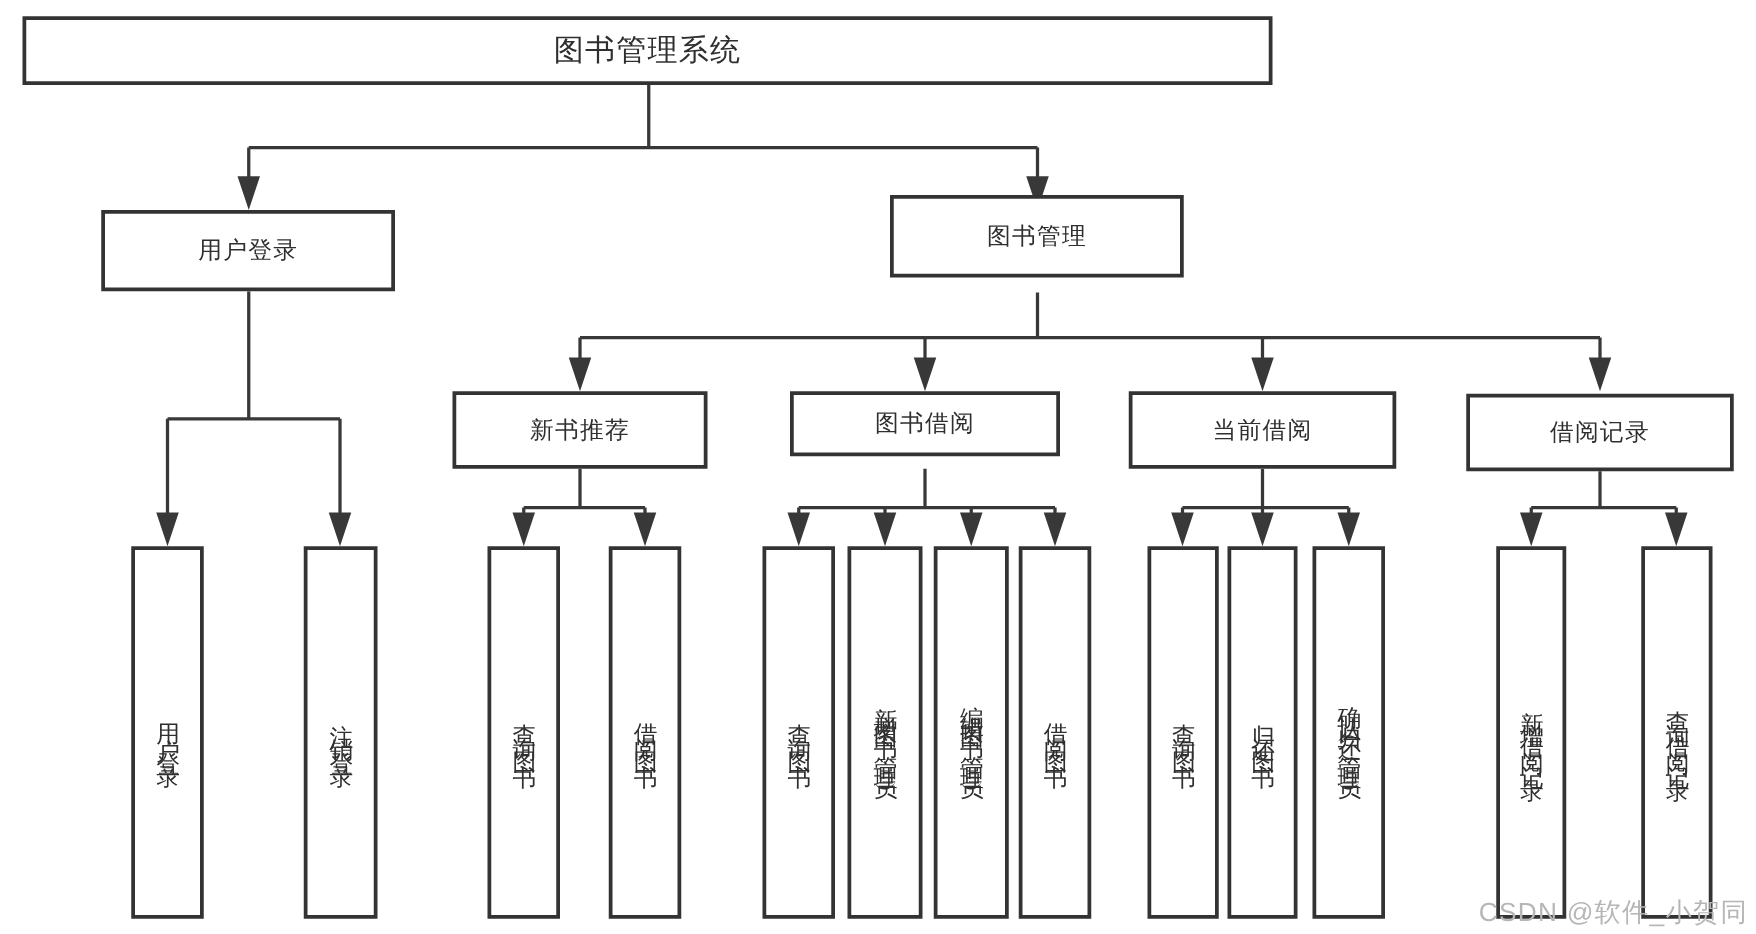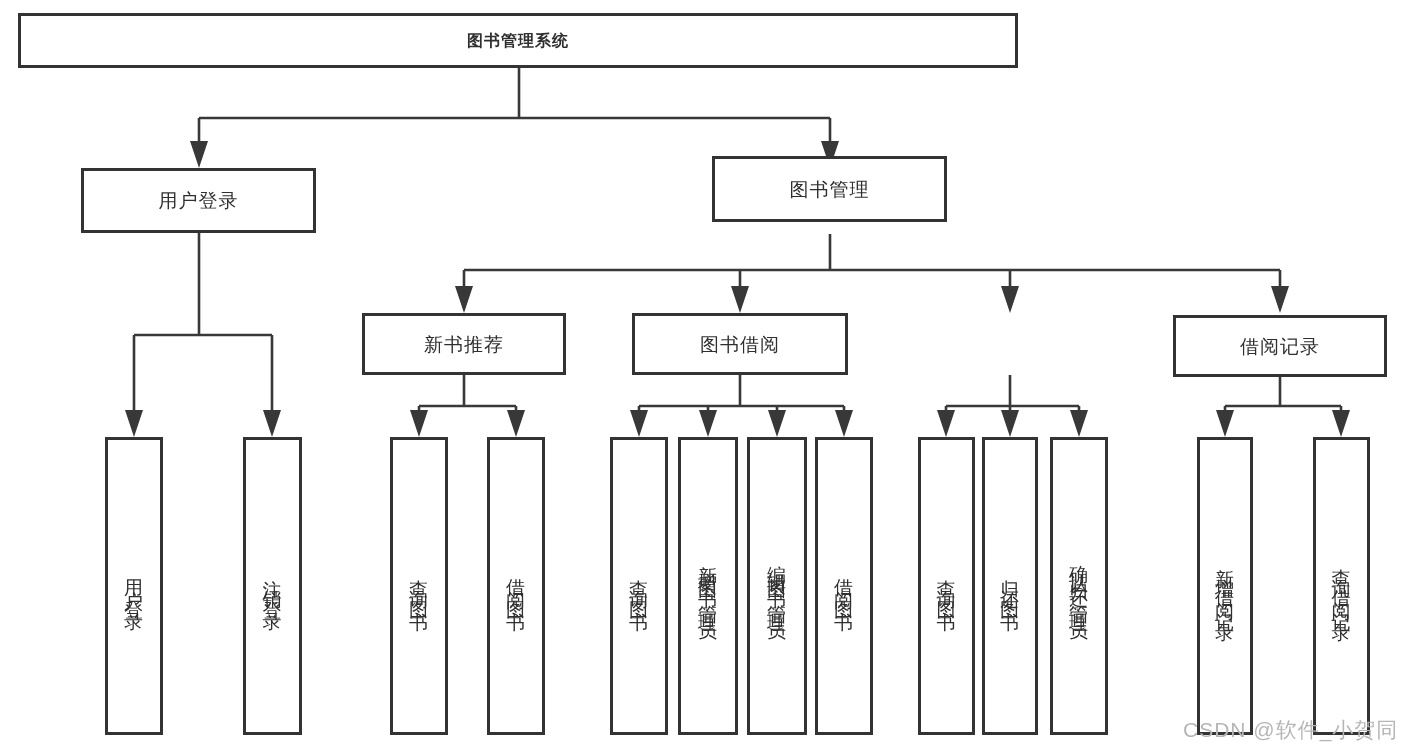--- a/index.html
+++ b/index.html
@@ -18,21 +18,21 @@
     box-sizing:border-box;
     background:#ffffff;
     border:3px solid #333333;
     color:#2f2f2f;
     display:flex;align-items:center;justify-content:center;
     font-size:19px;
     line-height:1;
     white-space:nowrap;
   }
   .h{letter-spacing:1px;}
-  .root{font-size:16px;font-weight:bold;}
+  .root{font-size:24px;}
   .v{
     writing-mode:vertical-rl;
     text-orientation:mixed;
     letter-spacing:11px;
     font-size:19px;
   }
   .v.long{letter-spacing:8px;}
   .watermark{
     position:absolute;
     left:1183px;top:716px;
@@ -82,21 +82,22 @@
     <polygon points="1216,410 1234,410 1225,437"></polygon>
     <polygon points="1332,410 1350,410 1341,437"></polygon>
   </svg>
 
   <div class="box h root" style="left:18px;top:13px;width:1000px;height:55px">图书管理系统</div>
 
   <div class="box h" style="left:81px;top:168px;width:235px;height:65px">用户登录</div>
   <div class="box h" style="left:712px;top:156px;width:235px;height:66px">图书管理</div>
 
   <div class="box h" style="left:362px;top:313px;width:204px;height:62px">新书推荐</div>
-  <div class="box h" style="left:632px;top:313px;width:216px;height:62px">图书借阅</div>
+  <div class="box h" style="left:632px;top:313px;width:216px;height:52px">图书借阅</div>
+  <div class="box h" style="left:903px;top:313px;width:214px;height:62px">当前借阅</div>
   <div class="box h" style="left:1173px;top:315px;width:214px;height:62px">借阅记录</div>
 
   <div class="box v" style="left:105px;top:437px;width:58px;height:298px">用户登录</div>
   <div class="box v" style="left:243px;top:437px;width:59px;height:298px">注销登录</div>
 
   <div class="box v" style="left:390px;top:437px;width:58px;height:298px">查询图书</div>
   <div class="box v" style="left:487px;top:437px;width:58px;height:298px">借阅图书</div>
 
   <div class="box v" style="left:610px;top:437px;width:58px;height:298px">查询图书</div>
   <div class="box v long" style="left:678px;top:437px;width:60px;height:298px">新增图书（管理员）</div>

